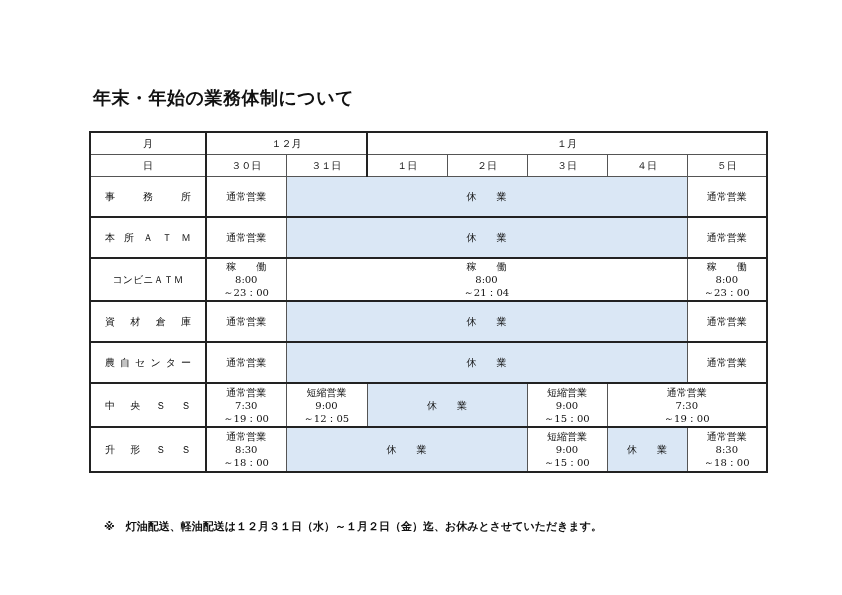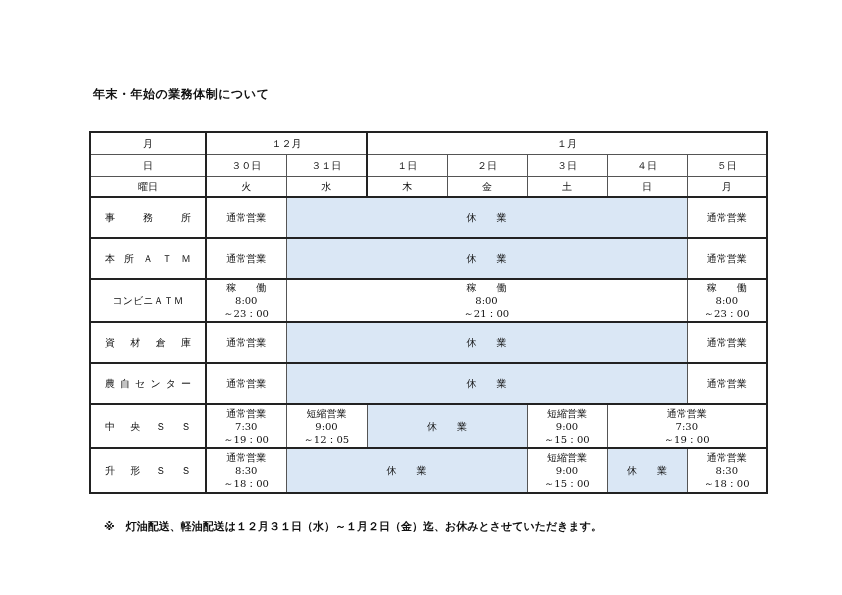--- a/index.html
+++ b/index.html
@@ -1,19 +1,19 @@
 <!DOCTYPE html>
 <html><head>
   <meta charset="utf-8">
   <style>
     html, body { margin:0; padding:0; background:#ffffff; }
     body { width:842px; height:595px; position:relative; overflow:hidden;
            font-family:"DejaVu Serif", serif; color:#111; }
     .title { position:absolute; left:93px; top:86px; font-family:"DejaVu Sans", sans-serif;
-             font-weight:bold; font-size:12px; letter-spacing:0.5px; }
+             font-weight:bold; font-size:18px; letter-spacing:0.5px; }
     table.sched { position:absolute; left:89px; top:131px; border-collapse:collapse;
                   table-layout:fixed; width:677px; font-size:10px; }
     table.sched td { border:1px solid #555; text-align:center; vertical-align:middle;
                      padding:0; line-height:13px; overflow:hidden; }
     table.sched { border:2px solid #222; }
     .thick-r { border-right:2px solid #222 !important; }
     .thick-b { border-bottom:2px solid #222 !important; }
     .closed { background:#dae7f5;margin-top:28px; }
     .spread { display:flex; justify-content:space-between; padding:0 14px; }
     .note { position:absolute; left:104px; top:519px; font-family:"DejaVu Sans", sans-serif;
@@ -44,30 +44,20 @@
       <tr style="height:22px">
         <td class="thick-r">日</td>
         <td class="">３０日</td>
         <td class="thick-r">３１日</td>
         <td class="">１日</td>
         <td class="">２日</td>
         <td class="">３日</td>
         <td class="">４日</td>
         <td class="">５日</td>
       </tr>
-      <tr style="height:21px">
-        <td class="thick-r thick-b">曜日</td>
-        <td class="thick-b">火</td>
-        <td class="thick-b thick-r">水</td>
-        <td class="thick-b">木</td>
-        <td class="thick-b">金</td>
-        <td class="thick-b">土</td>
-        <td class="thick-b">日</td>
-        <td class="thick-b">月</td>
-      </tr>
       <tr style="height:41px">
         <td class="thick-r thick-b">
           <div class="spread">
             <span>事</span>
             <span>務</span>
             <span>所</span>
           </div>
         </td>
         <td colspan="1" class="thick-b">
           <div>通常営業</div>
@@ -104,21 +94,21 @@
           <div class=""><span>コンビニＡＴＭ</span></div>
         </td>
         <td colspan="1" class="thick-b">
           <div style="">稼　　働</div>
           <div>8:00</div>
           <div>～23：00</div>
         </td>
         <td colspan="5" class="thick-b">
           <div style="">稼　　働</div>
           <div>8:00</div>
-          <div>～21：00</div>
+          <div>～21：04</div>
         </td>
         <td colspan="1" class="thick-b">
           <div style="">稼　　働</div>
           <div>8:00</div>
           <div>～23：00</div>
         </td>
       </tr>
       <tr style="height:41px">
         <td class="thick-r thick-b">
           <div class="spread">

